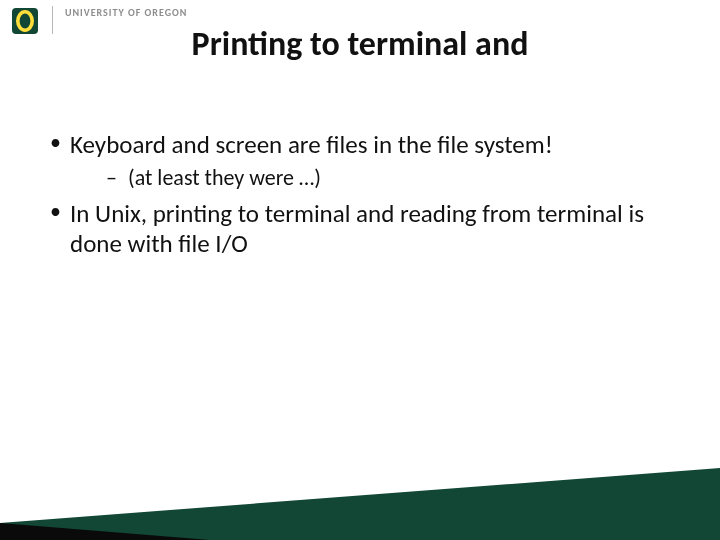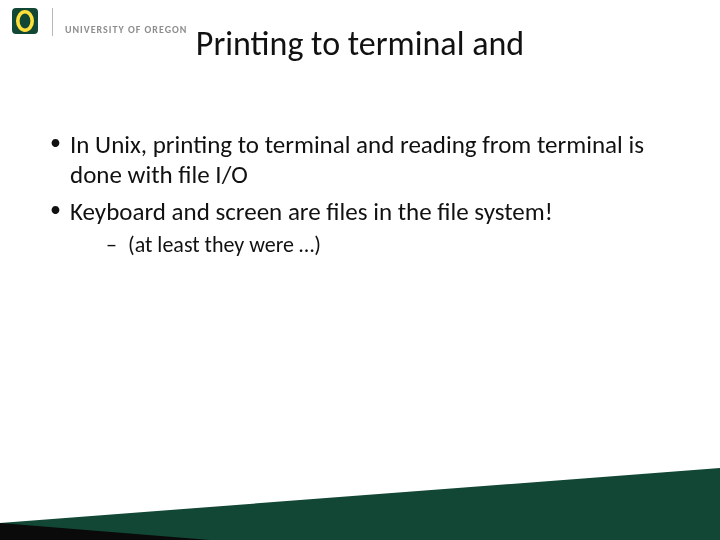--- a/index.html
+++ b/index.html
@@ -1,22 +1,22 @@
 <!DOCTYPE html>
 <html><head>
 <meta charset="utf-8">
 <style>
   * { margin: 0; padding: 0; box-sizing: border-box; }
   html, body { width: 720px; height: 540px; font-family: Calibri, "Segoe UI", Arial, sans-serif; background: #fff; overflow: hidden; }
   .slide { position: relative; width: 720px; height: 540px; background: #ffffff; }
-  .header { position: absolute; top: 6px; left: 10px; display: flex; align-items: flex-end; gap: 12px; }
+  .header { position: absolute; top: 6px; left: 10px; display: flex; align-items: flex-start; gap: 12px; }
   .logo-mark { width: 30px; height: 30px; }
   .divider { width: 1px; height: 28px; background: #b7b7b7; }
   .univ-name { font-size: 10px; letter-spacing: 1px; color: #8d8d8d; font-weight: 600; }
-  .title { position: absolute; top: 24px; left: 0; width: 100%; text-align: center; font-size: 34px; line-height: 1.15; color: #111; font-weight: 400; }
+  .title { position: absolute; top: 24px; left: 0; width: 100%; text-align: center; font-size: 34px; line-height: 1.15; color: #111; font-weight: 700; }
   .content { position: absolute; top: 130px; left: 46px; width: 620px; color: #111; }
   .bullets { list-style: none; }
   .bullet-1 { position: relative; padding-left: 24px; font-size: 25px; line-height: 1.18; margin-bottom: 8px; }
   .bullet-1::before { content: "•"; position: absolute; left: 4px; top: 0; font-size: 22px; }
   .bullet-2 { position: relative; padding-left: 26px; margin-left: 32px; font-size: 22px; line-height: 1.25; margin-top: 4px; }
   .bullet-2::before { content: "–"; position: absolute; left: 4px; top: 0; }
   .footer { position: absolute; bottom: 0; left: 0; width: 720px; height: 72px; }
   .footer svg { display: block; }
 </style>
 </head>
@@ -35,29 +35,29 @@
     <span class="univ-name">UNIVERSITY OF OREGON</span>
   </div>
 
   <h1 class="title">
     <span>Printing to terminal and</span><br>
   </h1>
 
   <div class="content">
     <ul class="bullets">
       <li class="bullet-1">
-        <span>In Unix, printing to terminal and reading from terminal is done with file I/O</span>
-      </li>
-      <li class="bullet-1">
         <span>Keyboard and screen are files in the file system!</span>
         <ul class="bullets">
           <li class="bullet-2">
             <span>(at least they were …)</span>
           </li>
         </ul>
+      </li>
+      <li class="bullet-1">
+        <span>In Unix, printing to terminal and reading from terminal is done with file I/O</span>
       </li>
     </ul>
   </div>
 
   <div class="footer">
     <svg viewBox="0 0 720 72" width="720" height="72">
       <polygon points="0,55 720,0 720,72 0,72" fill="#124735"></polygon>
       <polygon points="0,55 0,72 210,72" fill="#0a0a0a"></polygon>
     </svg>
   </div>

